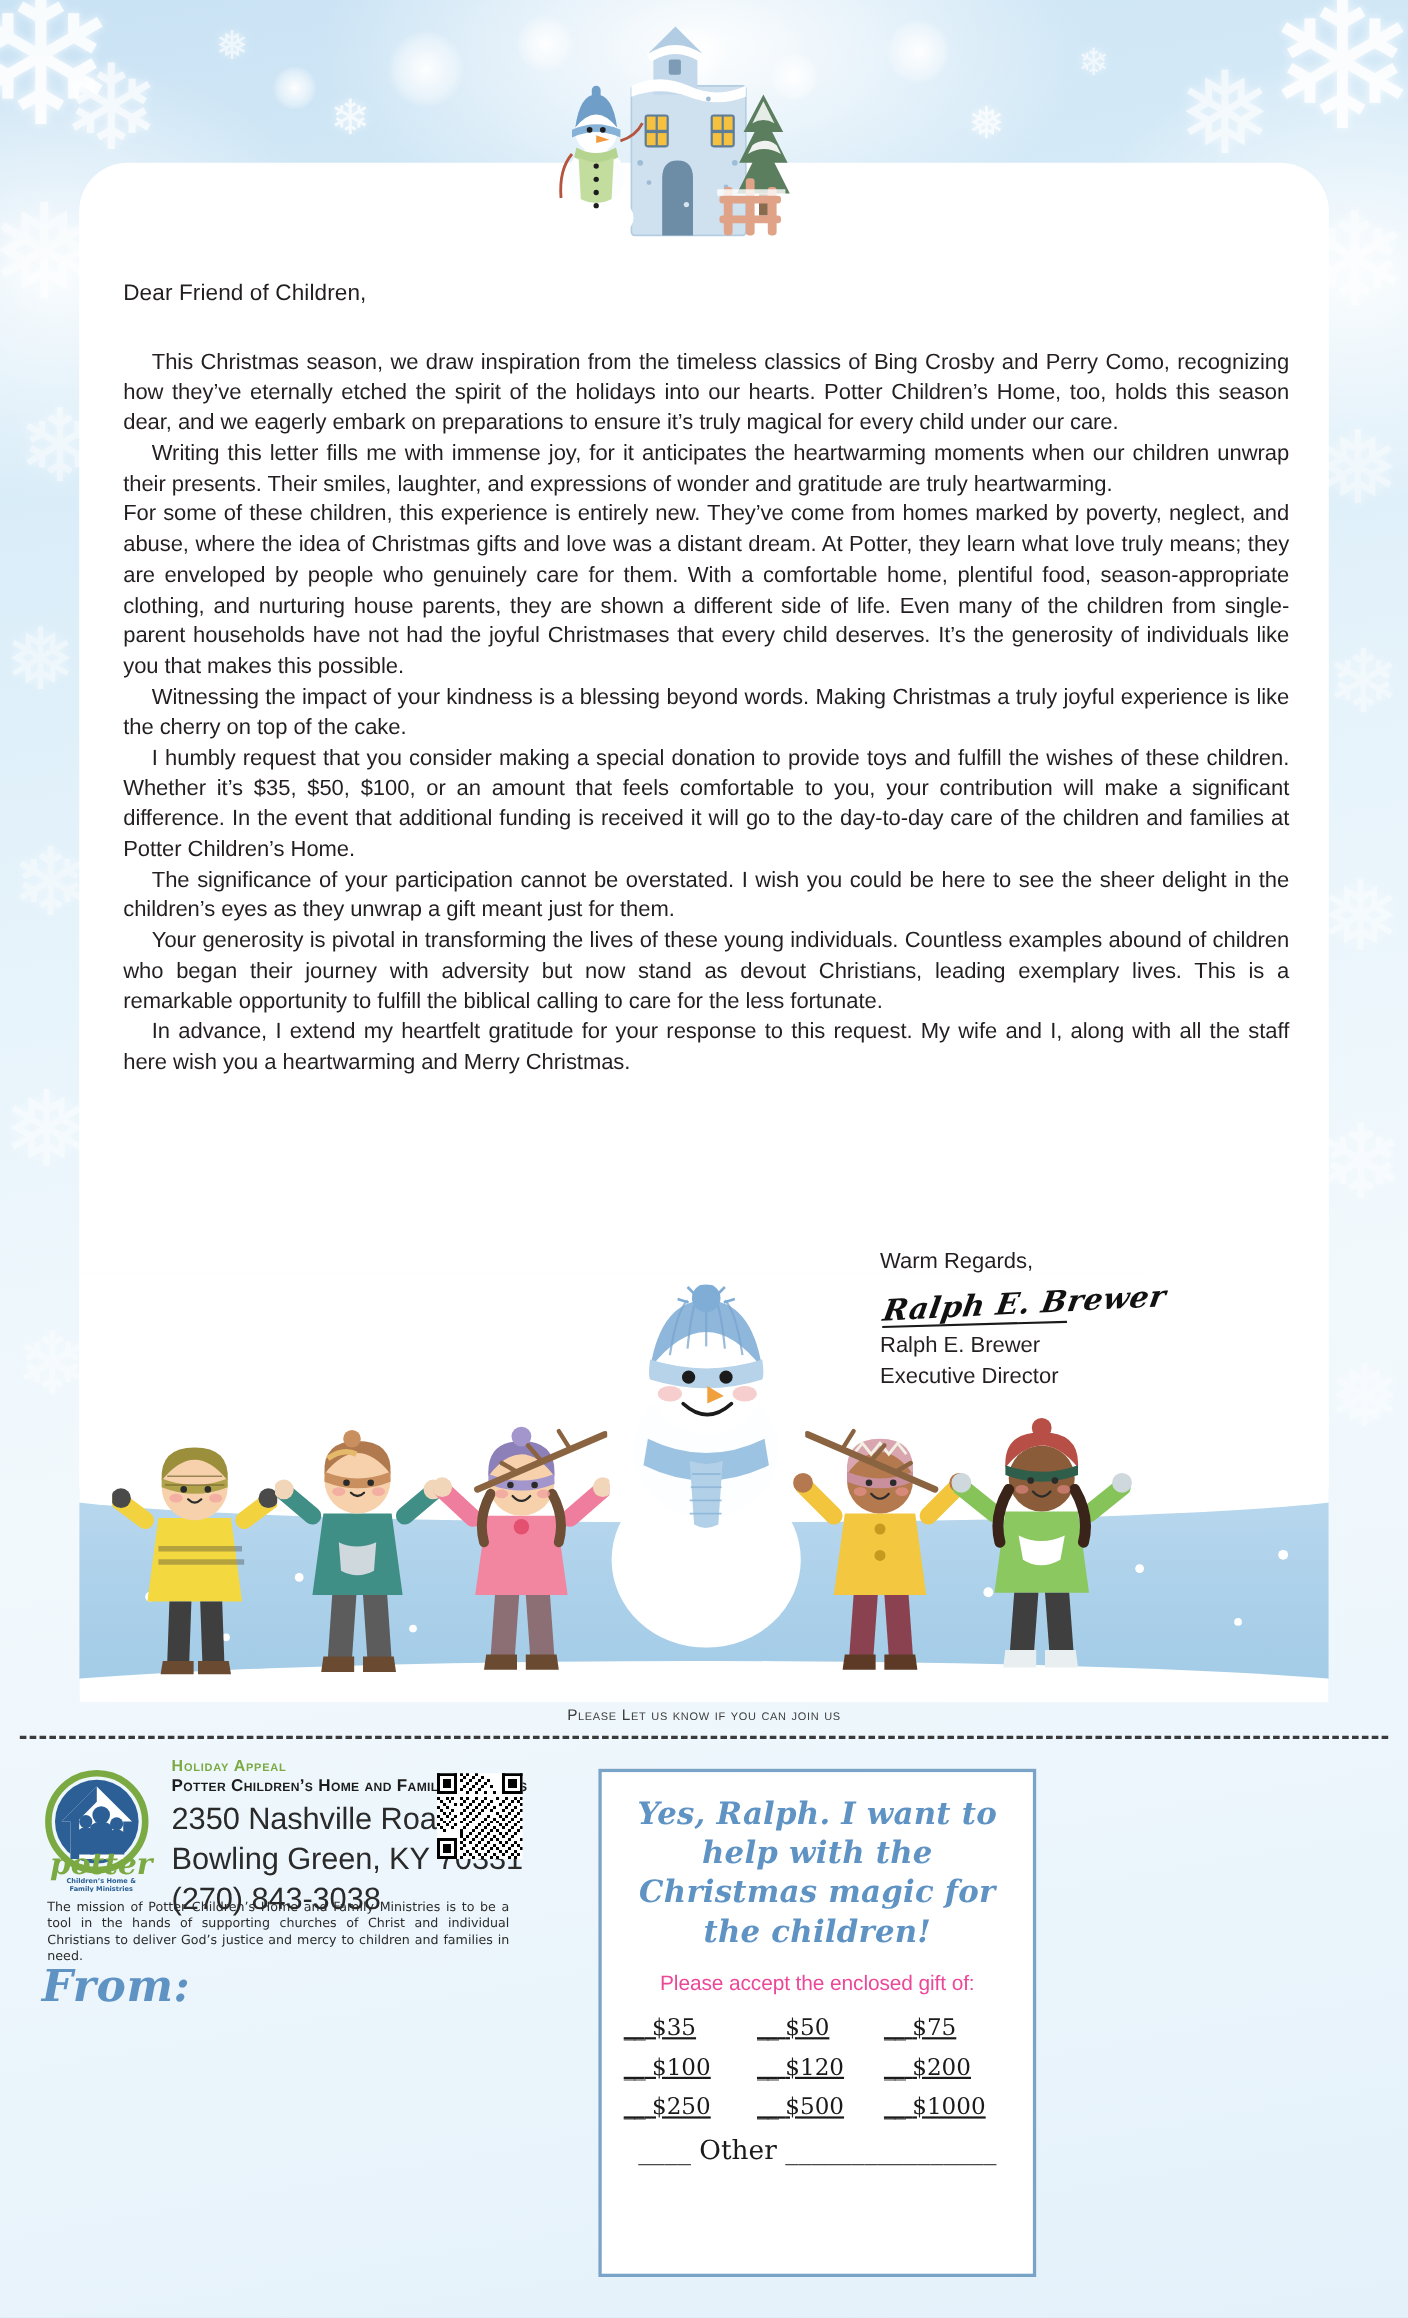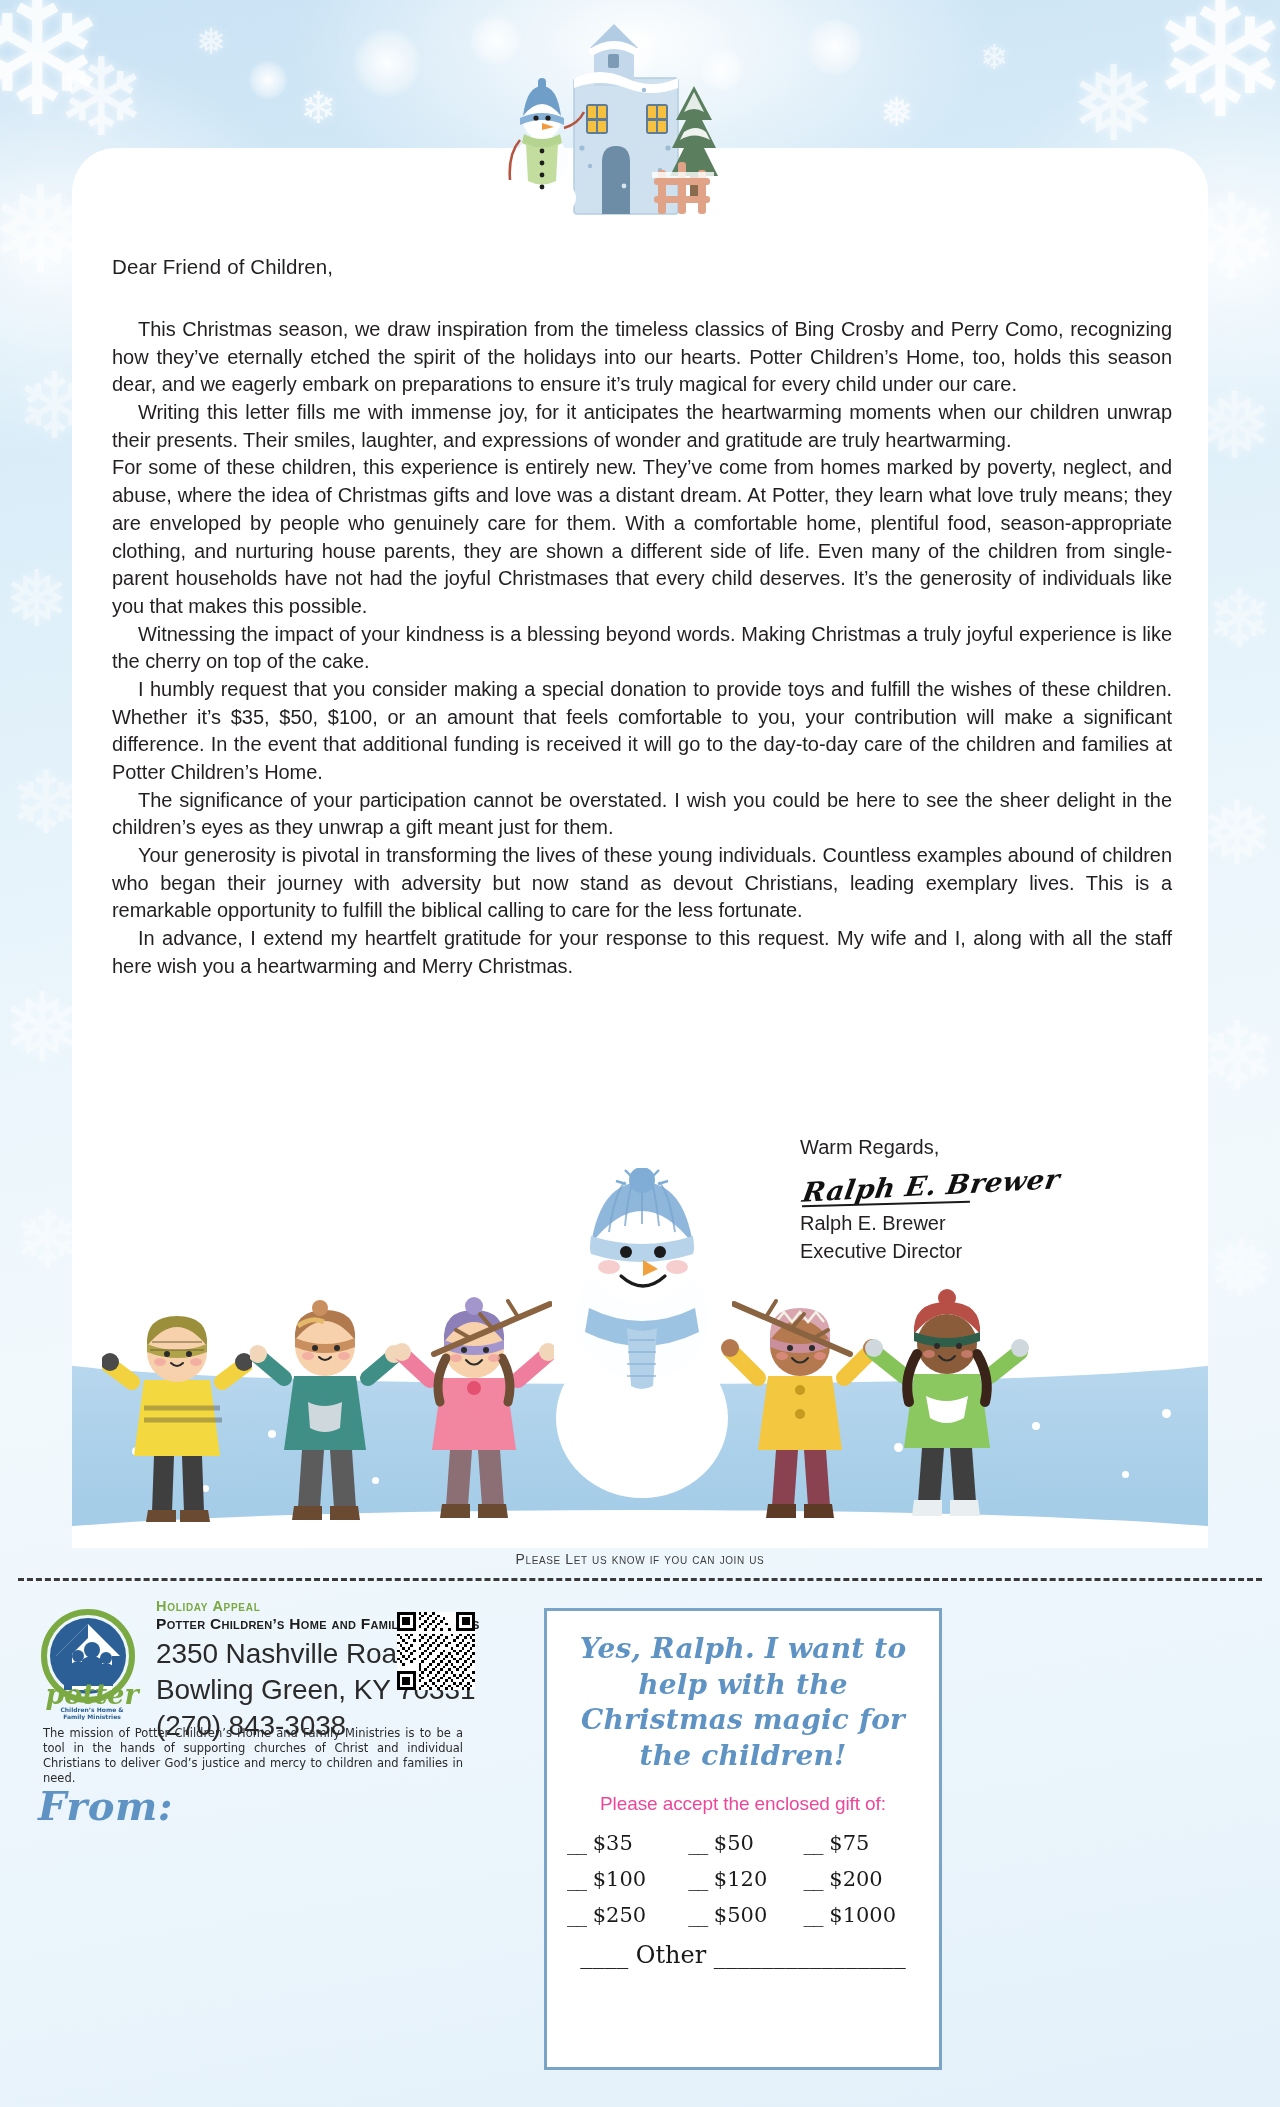--- a/index.html
+++ b/index.html
@@ -188,21 +188,21 @@
     text-align: center; padding: 20px 22px 0 22px; letter-spacing: .2px;
   }
   .reply-sub {
     text-align: center; font-size: 19px; color: #ec4899; margin-top: 20px; letter-spacing: -.1px;
   }
   .amt-grid {
     margin: 16px 20px 0 20px;
     display: grid; grid-template-columns: 1.05fr 1fr 1fr; row-gap: 12px;
     font-family: "DejaVu Serif", serif; font-size: 21px; color: #1a1a1a;
   }
-  .amt { white-space: nowrap; }
+  .amt { white-space: nowrap; text-decoration: underline; }
   .amt .blank { letter-spacing: -1px; }
   .other-row {
     margin: 14px 20px 0 20px; text-align: center;
     font-family: "DejaVu Serif", serif; font-size: 24px; color: #1a1a1a;
   }
 </style>
 </head>
 <body>
 
 <div class="page">

